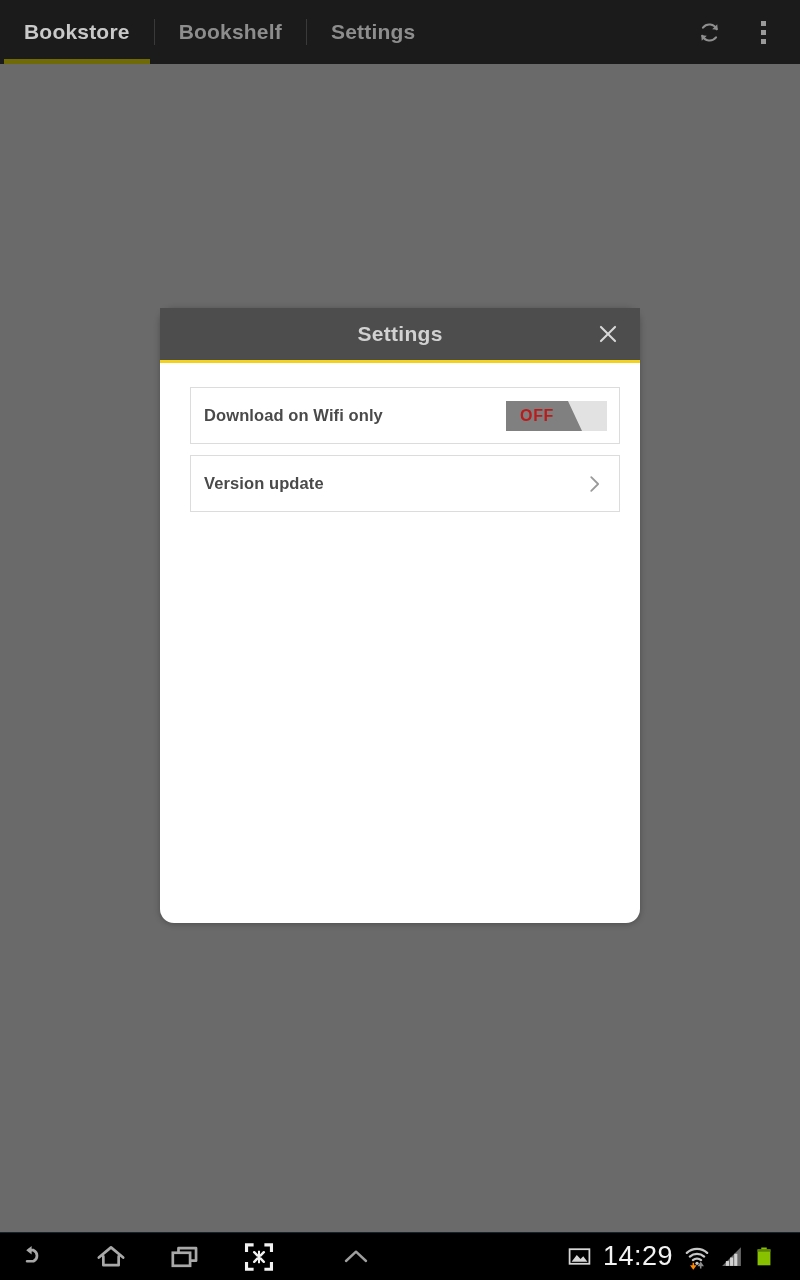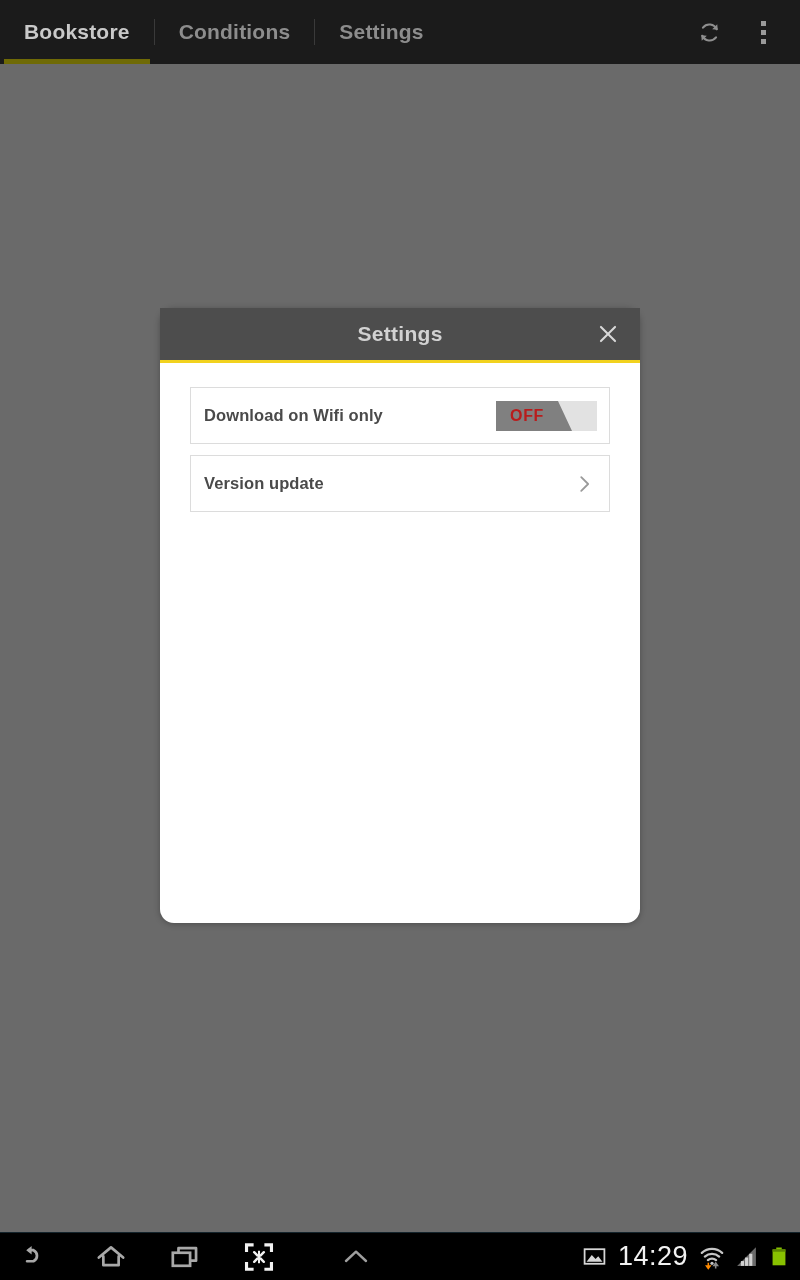--- a/index.html
+++ b/index.html
@@ -138,21 +138,21 @@
     right: 6px;
     top: 0;
     width: 52px; height: 52px;
     display: flex;
     align-items: center;
     justify-content: center;
     cursor: pointer;
   }
 
   .dialog-body {
-    padding: 24px 30px 0 30px;
+    padding: 24px 20px 0 30px;
   }
 
   
   .setting-row {
     position: relative;
     height: 57px;
     border: 1px solid #dcdcdc;
     background: #fff;
     display: flex;
     align-items: center;
@@ -240,21 +240,21 @@
     justify-content: center;
     cursor: pointer;
   }
 
   .sysbar-spacer { flex: 1; }
 
   .status-group {
     display: flex;
     align-items: center;
     gap: 9px;
-    padding-right: 10px;
+    padding-right: 25px;
   }
 
   .clock {
     font-size: 27px;
     color: #f2f2f2;
     letter-spacing: 0.5px;
     line-height: 1;
     padding: 0 2px;
   }
 
@@ -274,21 +274,21 @@
     <div class="tabs">
 
       <div class="tab active">
         <span>Bookstore</span>
         <span class="tab-underline"></span>
       </div>
 
       <div class="tab-sep"></div>
 
       <div class="tab">
-        <span>Conditions</span>
+        <span>Bookshelf</span>
         <span class="tab-underline"></span>
       </div>
 
       <div class="tab-sep"></div>
 
       <div class="tab">
         <span>Settings</span>
         <span class="tab-underline"></span>
       </div>
 

